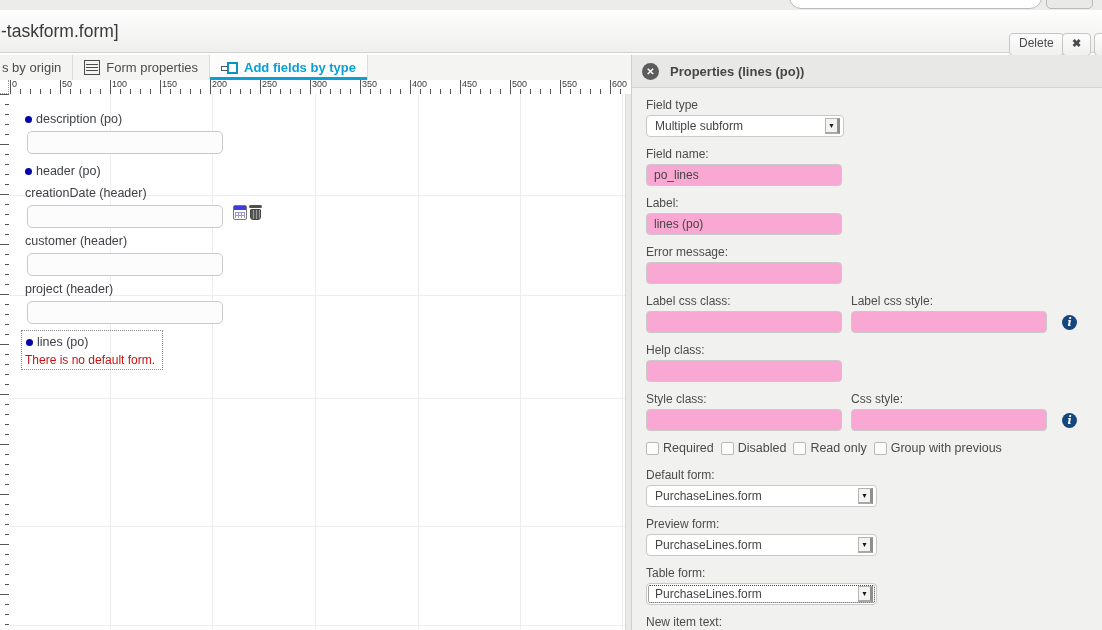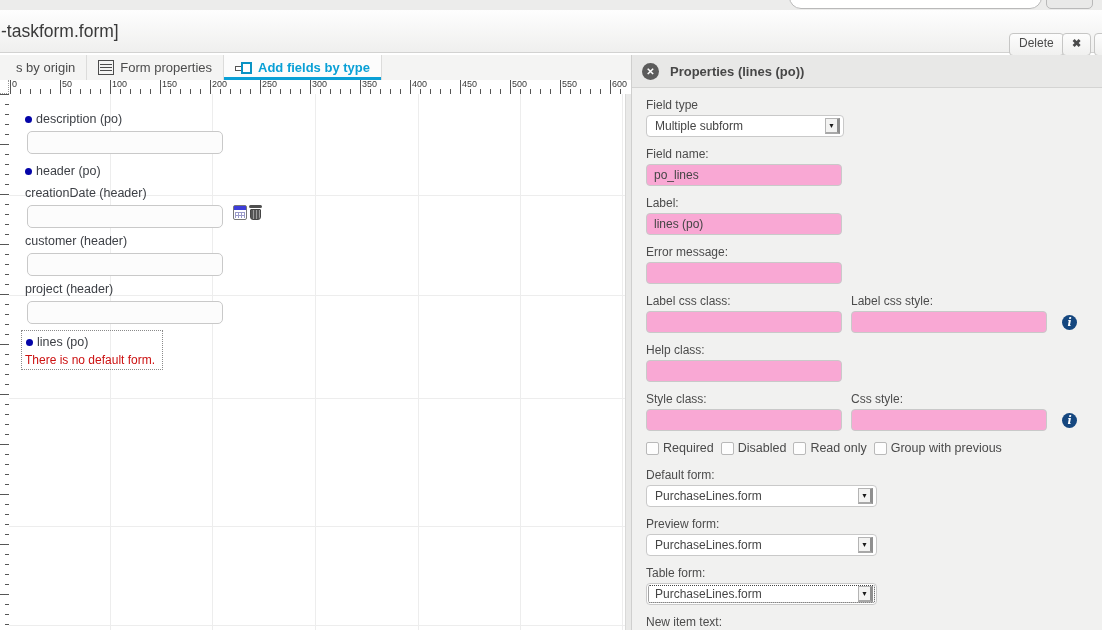--- a/index.html
+++ b/index.html
@@ -16,21 +16,21 @@
   .title{position:absolute;left:1px;top:11px;font-size:17.5px;color:#3a3a3a;white-space:nowrap;}
   .tb-btn{position:absolute;top:23px;height:21px;background:linear-gradient(#fdfdfd,#f0f0ef);border:1px solid #c6c6c5;border-radius:4px;font-family:"Liberation Sans",sans-serif;font-size:12px;color:#4a4a4a;padding:0 9px;line-height:19px;text-align:center;}
   .tb-save{left:966px;margin-top:24px;}
   .tb-delete{left:1009px;}
   .tb-close{left:1062px;width:27px;padding:0;font-size:11px;font-weight:bold;}
   .tb-more{left:1094px;width:26px;padding:0;font-size:8px;}
 
   
   .tabbar{position:absolute;left:0;top:55px;width:631px;height:25px;background:#f4f4f3;display:flex;align-items:stretch;}
   .tab{display:flex;align-items:center;gap:6px;padding:0 11px;font-size:13px;color:#4c4c4c;border-right:1px solid #dcdcdb;white-space:nowrap;}
-  .tab-origin{padding-left:16px;}
+  .tab-origin{padding-left:2px;}
   .tab.active{background:#fcfcfc;color:#0aa0d6;font-weight:bold;box-shadow:inset 0 -3px 0 #0aa0d6;}
   .icon-bytype{position:relative;width:17px;height:12px;display:inline-block;}
   .icon-bytype::before{content:"";position:absolute;left:0;top:4px;width:6px;height:3px;border:1px solid #555;background:#fff;}
   .icon-bytype::after{content:"";position:absolute;right:0;top:0;width:7px;height:8px;border:2px solid #0a93c4;background:#fff;}
   .icon-formprops{position:relative;width:12px;height:11px;display:inline-block;border:1px solid #4c4c4c;background:repeating-linear-gradient(180deg,#4c4c4c 0 1px,transparent 1px 3px);background-clip:content-box;padding:1px;}
 
   
   .corner{position:absolute;left:0;top:80px;width:9px;height:14px;background:#fff;border-right:1px dotted #999;border-bottom:1px dotted #999;box-sizing:border-box;}
   .hruler{position:absolute;left:9px;top:80px;width:616px;height:14px;background-color:#fff;border-bottom:1px solid #555;
     background-image:repeating-linear-gradient(90deg,#555 0 1px,transparent 1px 10px),repeating-linear-gradient(90deg,#555 0 1px,transparent 1px 50px);

